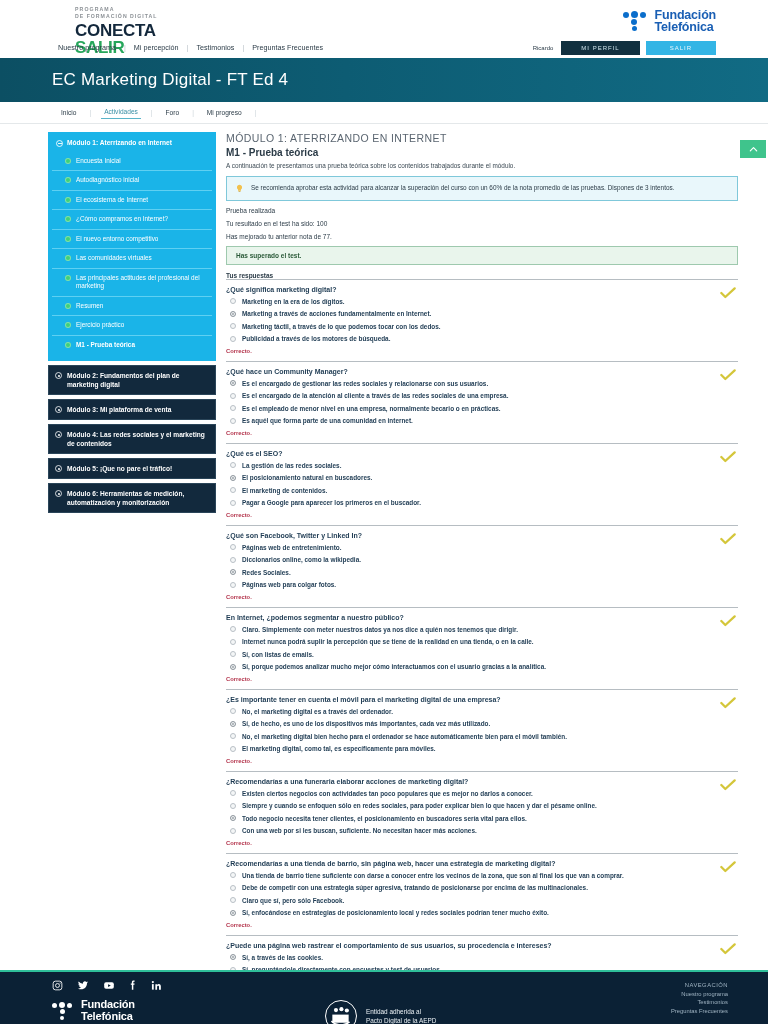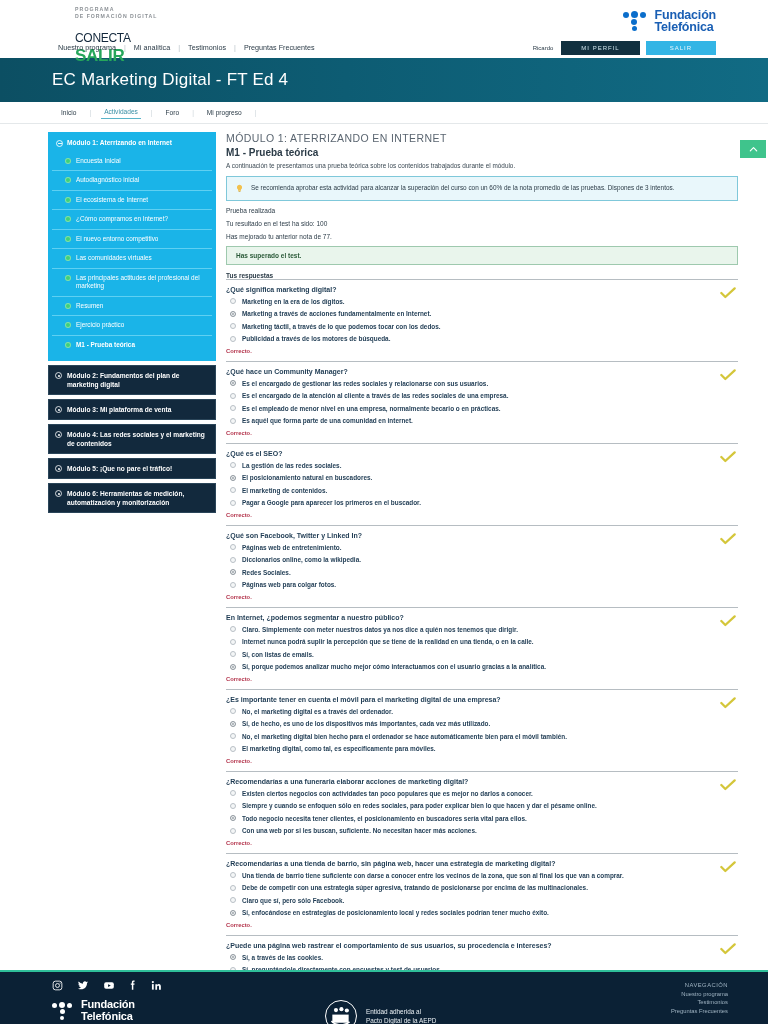--- a/index.html
+++ b/index.html
@@ -10,21 +10,21 @@
     background:#ffffff;
     overflow:hidden;
     color:#333;
   }
 
   
   .topbar { height:58px; background:#ffffff; position:relative; }
   .brand { position:absolute; left:75px; top:6px; }
   .brand .pre1 { font-size:5.2px; letter-spacing:1.1px; color:#8c9196; font-weight:700; }
   .brand .pre2 { font-size:5.2px; letter-spacing:1.0px; color:#8c9196; font-weight:700; margin-top:1px;}
-  .brand .conecta { font-size:12px; font-weight:400; color:#13283c; letter-spacing:-0.3px; line-height:17px; margin-top:11px;}
+  .brand .conecta { font-size:17px; font-weight:700; color:#13283c; letter-spacing:-0.3px; line-height:17px; margin-top:3px;}
   .brand .empleo  { font-size:17px; font-weight:800; color:#26a65b; letter-spacing:-0.3px; line-height:17px;}
 
   .topnav { position:absolute; left:58px; top:43px; font-size:7.2px; color:#2b3b47; display:flex; align-items:center; }
   .topnav a { color:#2b3b47; text-decoration:none; white-space:nowrap;}
   .topnav .sep { color:#b9c2c8; margin:0 8px; }
 
   .ftlogo { position:absolute; right:52px; top:8px; display:flex; align-items:center; gap:7px;}
   .ftdots { width:26px; height:26px; position:relative; }
   .ftdots i { position:absolute; background:#0b6ecb; border-radius:50%; display:block; }
   .ftname { font-size:12.5px; line-height:12.5px; font-weight:700; color:#1a5fb4; letter-spacing:-0.2px;}
@@ -122,21 +122,21 @@
   <div class="brand">
     <div class="pre1">PROGRAMA</div>
     <div class="pre2">DE FORMACIÓN DIGITAL</div>
     <div class="conecta">CONECTA</div>
     <div class="empleo">SALIR</div>
   </div>
 
   <div class="topnav">
     <a>Nuestro programa</a>
     <span class="sep">|</span>
-    <a>Mi analítica</a>
+    <a>Mi percepción</a>
     <span class="sep">|</span>
     <a>Testimonios</a>
     <span class="sep">|</span>
     <a>Preguntas Frecuentes</a>
   </div>
 
   <div class="ftlogo">
     <div class="ftdots">
       <i style="left:1px;top:4px;width:6px;height:6px;"></i>
       <i style="left:9px;top:3px;width:7px;height:7px;"></i>

